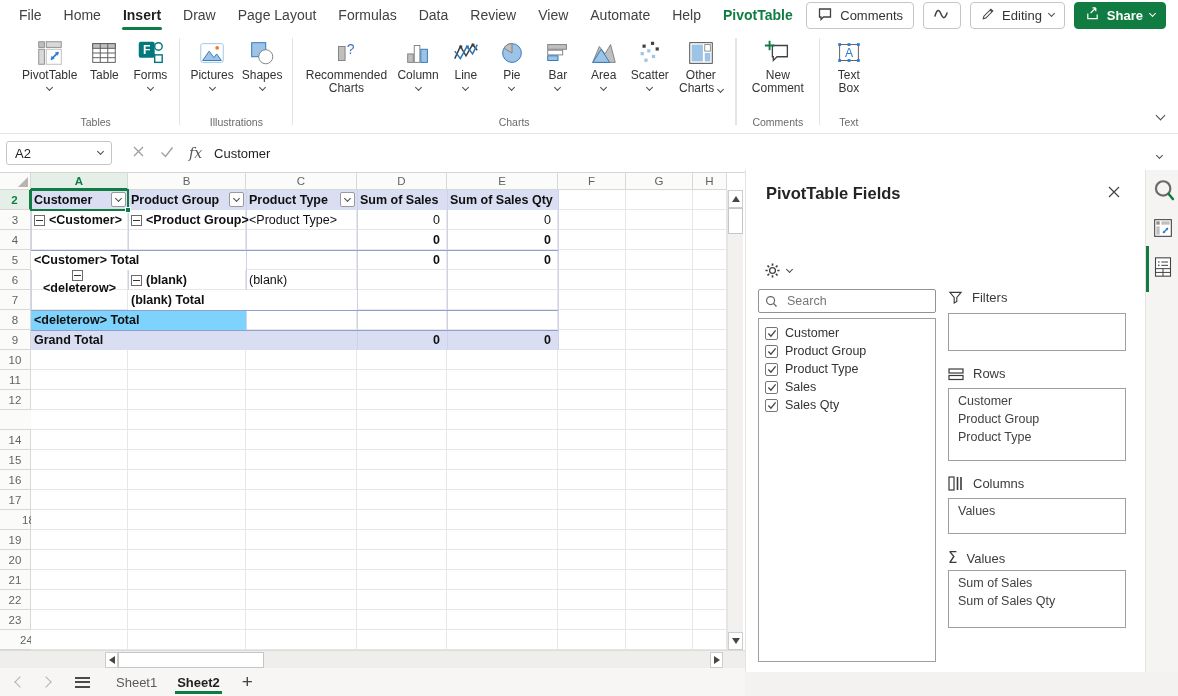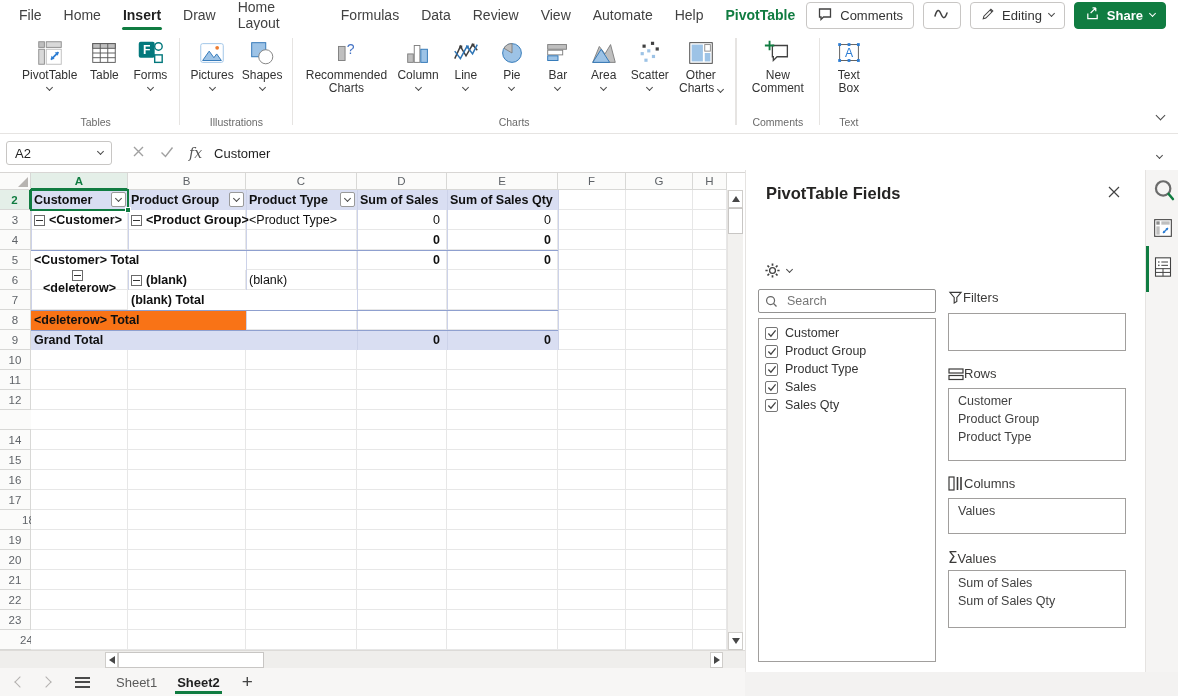--- a/index.html
+++ b/index.html
@@ -88,40 +88,40 @@
   .ptitle{position:absolute;left:20px;top:14px;font-size:16.5px;font-weight:600;color:#252423;}
   .pclose{position:absolute;right:20px;top:15px;width:18px;height:18px;}
   .pdesc{position:absolute;left:20px;top:48px;width:364px;font-size:12.5px;line-height:17px;color:#444;}
   .pgear{position:absolute;left:18px;top:92px;display:flex;align-items:center;gap:6px;}
   .psearch{position:absolute;left:12px;top:119px;width:178px;height:24px;border:1px solid #949392;border-radius:2px;display:flex;align-items:center;padding:0 6px;gap:7px;box-sizing:border-box;background:#fff;}
   .psearch input{border:none;outline:none;width:120px;font-size:12.5px;color:#333;font-family:inherit;background:transparent;}
   .psearch input::placeholder{color:#767676;}
   .plist{position:absolute;left:12px;top:148px;width:178px;bottom:10px;border:1px solid #a19f9d;box-sizing:border-box;background:#fff;padding-top:5px;}
   .fitem{display:flex;align-items:center;gap:7px;height:18px;padding-left:6px;font-size:12.5px;color:#333;}
   .cbx{width:13px;height:13px;border:1px solid #767676;border-radius:2px;background:#fff;display:flex;align-items:center;justify-content:center;box-sizing:border-box;flex:none;}
-  .alabel{position:absolute;left:202px;display:flex;align-items:center;gap:0;font-size:13px;color:#3b3a39;}
+  .alabel{position:absolute;left:202px;display:flex;align-items:center;gap:9px;font-size:13px;color:#3b3a39;}
   .abox{position:absolute;left:202px;width:178px;border:1px solid #a19f9d;box-sizing:border-box;background:#fff;padding:3px 0;}
   .aitem{font-size:12.5px;color:#424242;line-height:18px;padding:0 9px;}
   .sigma{font-size:15px;color:#3b3a39;font-family:"DejaVu Sans",sans-serif;}
   #grayBR{left:745px;top:672px;width:433px;height:24px;background:#f3f2f1;}
   
   #rail{left:1145px;top:170px;width:33px;height:502px;background:#f5f4f3;border-left:1px solid #e5e3e1;box-sizing:border-box;}
   .railbar{position:absolute;left:0;top:76px;width:3px;height:46px;background:#107C41;}
   .railicon{position:absolute;left:7px;}
 </style>
 </head>
 <body>
 
 <div class="abs menubar">
   <div class="mtabs">
     <div class="mtab">File</div>
     <div class="mtab">Home</div>
     <div class="mtab active">Insert</div>
     <div class="mtab">Draw</div>
-    <div class="mtab">Home Layout</div>
+    <div class="mtab">Page Layout</div>
     <div class="mtab">Formulas</div>
     <div class="mtab">Data</div>
     <div class="mtab">Review</div>
     <div class="mtab">View</div>
     <div class="mtab">Automate</div>
     <div class="mtab">Help</div>
     <div class="mtab contextual">PivotTable</div>
   </div>
   <div class="mright">
     <div class="obtn">
@@ -671,21 +671,21 @@
     <div class="pcell b" style="left: 128px; top: 97px; width: 118px; height: 20px;">
       <span class="expand"></span>
       <span>(blank)</span>
     </div>
     <div class="pcell" style="left: 246px; top: 97px; width: 111px; height: 20px;">
       <span>(blank)</span>
     </div>
     <div class="pcell b" style="left: 128px; top: 117px; width: 229px; height: 20px; background: rgb(255, 255, 255);">
       <span>(blank) Total</span>
     </div>
-    <div class="pcell b" style="left: 31px; top: 137px; width: 215px; height: 20px; background: #f97316;">
+    <div class="pcell b" style="left: 31px; top: 137px; width: 215px; height: 20px; background: #7dd3fc;">
       <span>&lt;deleterow&gt; Total</span>
     </div>
     <div class="pcell b" style="left: 31px; top: 157px; width: 326px; height: 20px; background: rgb(217, 222, 242);">
       <span>Grand Total</span>
     </div>
     <div class="pcell b right" style="left: 357px; top: 157px; width: 90px; height: 20px;">
       <span>0</span>
     </div>
     <div class="pcell b right" style="left: 447px; top: 157px; width: 111px; height: 20px;">
       <span>0</span>

